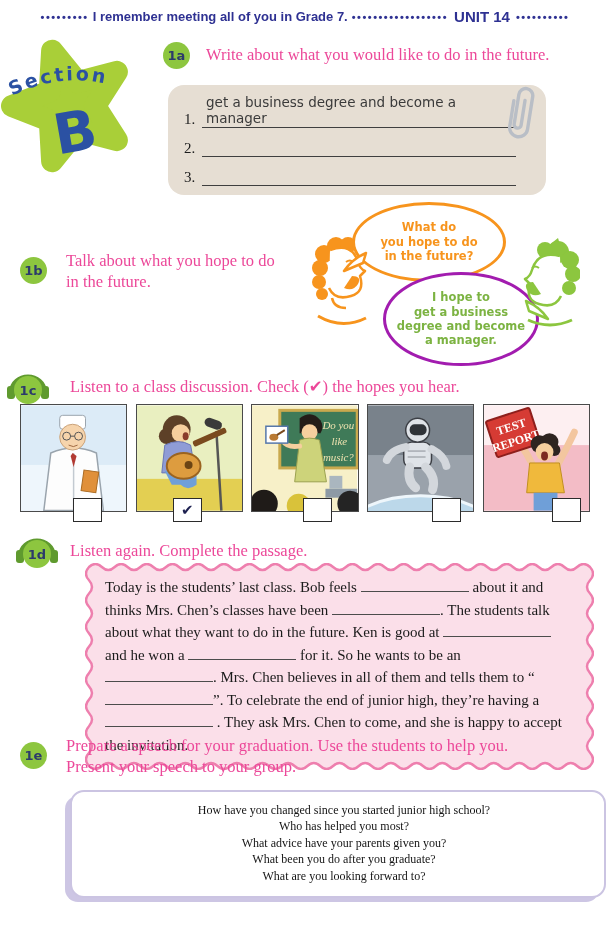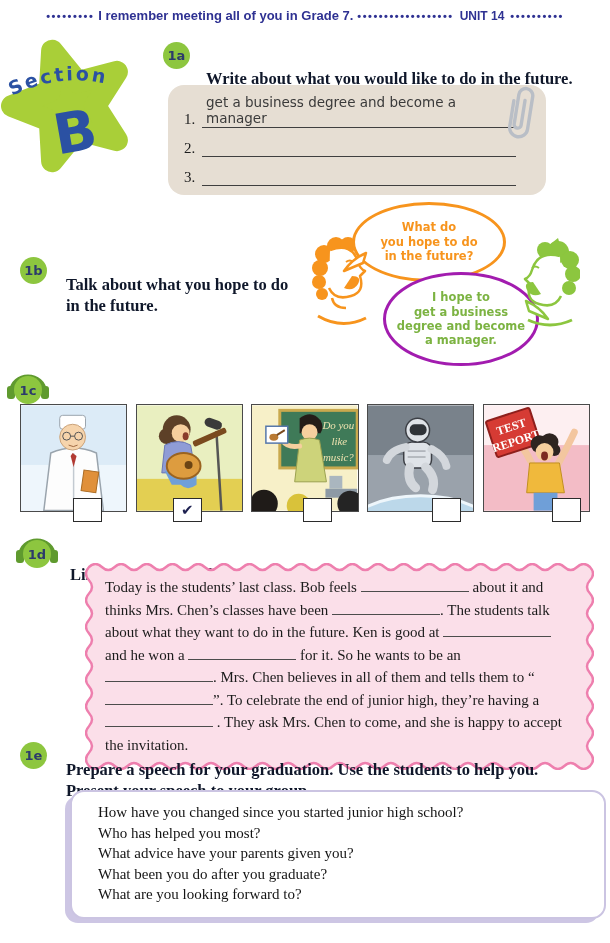--- a/index.html
+++ b/index.html
@@ -5,35 +5,35 @@
   html,body{margin:0;padding:0;background:#fff;}
   .page{position:relative;width:610px;height:943px;background:#fff;overflow:hidden;
         font-family:"Liberation Serif",serif;color:#1c1c1c;}
 
   
   .header{position:absolute;top:8px;left:0;width:610px;display:flex;align-items:center;
           justify-content:center;white-space:nowrap;font-family:"Liberation Sans",sans-serif;
           color:#2e3192;font-size:13px;}
   .header .dots{letter-spacing:1.5px;font-weight:bold;font-size:11px;padding:0 4px;overflow:hidden;}
   .header .title{font-weight:bold;}
-  .header .unit{font-weight:bold;font-size:12px;padding:0 2px;}
+  .header .unit{font-weight:bold;font-size:15px;padding:0 2px;}
 
   
   .star-wrap{position:absolute;left:-4px;top:24px;width:150px;height:165px;}
 
   
   .badge{position:absolute;width:27px;height:27px;border-radius:50%;background:#8dc63f;
          color:#2c3a6b;font-family:"DejaVu Sans",sans-serif;font-weight:bold;font-size:13px;
          display:flex;align-items:center;justify-content:center;}
   .hpbadge{position:absolute;width:46px;height:38px;}
   .hpbadge svg{position:absolute;inset:0;}
   .hpbadge .lbl{position:absolute;left:0;width:46px;top:15px;text-align:center;color:#2c3a6b;
          font-family:"DejaVu Sans",sans-serif;font-weight:bold;font-size:13px;}
 
-  .h{position:absolute;font-weight:bold;font-size:16.5px;color:#0f172a;line-height:1.3;margin-top:24px;}
+  .h{position:absolute;font-weight:normal;font-size:16.5px;color:#ec4899;line-height:1.3;}
   .pre{white-space:pre-line;}
 
   
   .box1a{position:absolute;left:168px;top:85px;width:378px;height:110px;background:#e6ded3;
          border-radius:16px;}
   .fl-row{display:flex;align-items:flex-end;margin:0 30px 0 16px;height:29px;}
   .fl-row:first-child{margin-top:14px;}
   .fl-num{font-size:15px;width:18px;}
   .fl-line{flex:1;border-bottom:1.3px solid #3f3f3f;min-height:20px;display:flex;align-items:flex-end;}
   .fl-ans{font-family:"DejaVu Sans",sans-serif;font-size:13.5px;color:#3a3a3a;padding:0 0 1px 4px;}
@@ -65,21 +65,21 @@
   
   .pinkbox{position:absolute;left:85px;top:563px;width:509px;}
   .pinkbox .wavy{position:absolute;inset:0;width:100%;height:100%;}
   .passage{position:relative;padding:13px 22px 14px 20px;font-size:15px;line-height:1.5;color:#1b1b1b;}
   .blank{display:inline-block;width:108px;height:13px;border-bottom:1.4px solid #4c4c4c;
          vertical-align:baseline;}
 
   
   .qbox{position:absolute;left:70px;top:790px;width:492px;background:#fff;border:2px solid #cbc4e2;
         border-radius:14px;box-shadow:-6px 5px 0 -1px #cdc6e4;padding:10px 14px 12px 26px;}
-  .qline{font-size:15px;line-height:1.37;color:#141414;}
+  .qline{font-size:12px;line-height:1.37;color:#141414;text-align:center;}
 
   
   .pagenum{position:absolute;left:505px;top:913px;width:42px;height:25px;border-radius:13px;
            background:#a6ce39;color:#1d4ed8;font-family:"Liberation Sans",sans-serif;font-weight:bold;
            font-size:12px;display:flex;align-items:center;justify-content:center;margin-top:36px;}
 </style>
 </head>
 <body>
 
 <div class="page">
@@ -186,20 +186,21 @@
 
   <div class="hpbadge" style="left:5px;top:368px;">
     <svg viewBox="0 0 46 38">
       <path d="M7 23 a16 14 0 0 1 32 0" fill="none" stroke="#5f9a2e" stroke-width="5"></path>
       <rect x="2" y="18" width="8" height="13" rx="3" fill="#5f9a2e"></rect>
       <rect x="36" y="18" width="8" height="13" rx="3" fill="#5f9a2e"></rect>
       <circle cx="23" cy="22" r="14" fill="#8dc63f"></circle>
     </svg>
     <span class="lbl">1c</span>
   </div>
+  <div class="h" style="left:70px;top:376px;width:520px;">Listen to a class discussion. Check (✔) the hopes you hear.</div>
 
   <div class="imgrow">
 
     <div class="frame">
       <div class="art">
           <svg viewBox="0 0 106 106">
         <rect width="106" height="106" fill="#dcebf7"></rect>
         <rect y="60" width="106" height="46" fill="#eef6fc"></rect>
         <path d="M30 48 q23 -10 46 0 l7 58 h-60 z" fill="#fdfdfd" stroke="#9aa4ad" stroke-width="1.5"></path>
         <path d="M53 48 v58" stroke="#c3cad1" stroke-width="1.5"></path>

